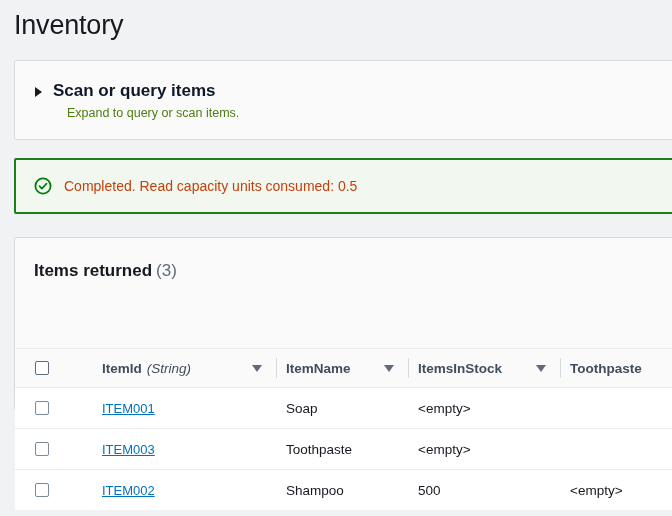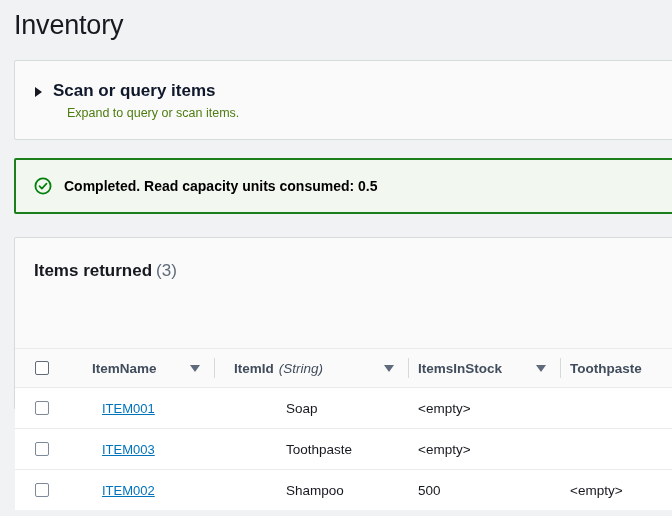--- a/index.html
+++ b/index.html
@@ -94,23 +94,22 @@
     align-items: center;
   }
   .alert-icon {
     margin-left: 18px;
     margin-right: 12px;
     flex: none;
     display: block;
   }
   .alert-text {
     font-size: 14px;
-    color: #000000;
+    color: #c2410c;
     line-height: 20px;
-    font-weight: bold;
   }
 
   
   .table-card {
     position: absolute;
     left: 14px;
     top: 237px;
     right: -14px;
     bottom: -10px;
     background: #fafafa;
@@ -267,41 +266,41 @@
       <div class="table-heading">
         <span class="th-label">Items returned</span><span class="th-count">(3)</span>
       </div>
     </div>
 
     <div class="grid">
 
       <div class="row head">
         <div class="cell-check">
           <span class="checkbox"></span>
-        </div>
-
-        <div class="cell col-name">
-          <span class="head-label">ItemName</span>
-          <span class="sort-wrap">
-            <span class="sort-icon"></span>
-            <span class="divider"></span>
-          </span>
         </div>
 
         <div class="cell col-id">
           <span class="head-label">
             <span>ItemId</span>
             <span class="head-type">(String)</span>
           </span>
           <span class="sort-wrap">
             <span class="sort-icon"></span>
             <span class="divider"></span>
           </span>
         </div>
 
+        <div class="cell col-name">
+          <span class="head-label">ItemName</span>
+          <span class="sort-wrap">
+            <span class="sort-icon"></span>
+            <span class="divider"></span>
+          </span>
+        </div>
+
         <div class="cell col-stock">
           <span class="head-label">ItemsInStock</span>
           <span class="sort-wrap">
             <span class="sort-icon"></span>
             <span class="divider"></span>
           </span>
         </div>
 
         <div class="cell col-status">
           <span class="head-label">Toothpaste</span>

